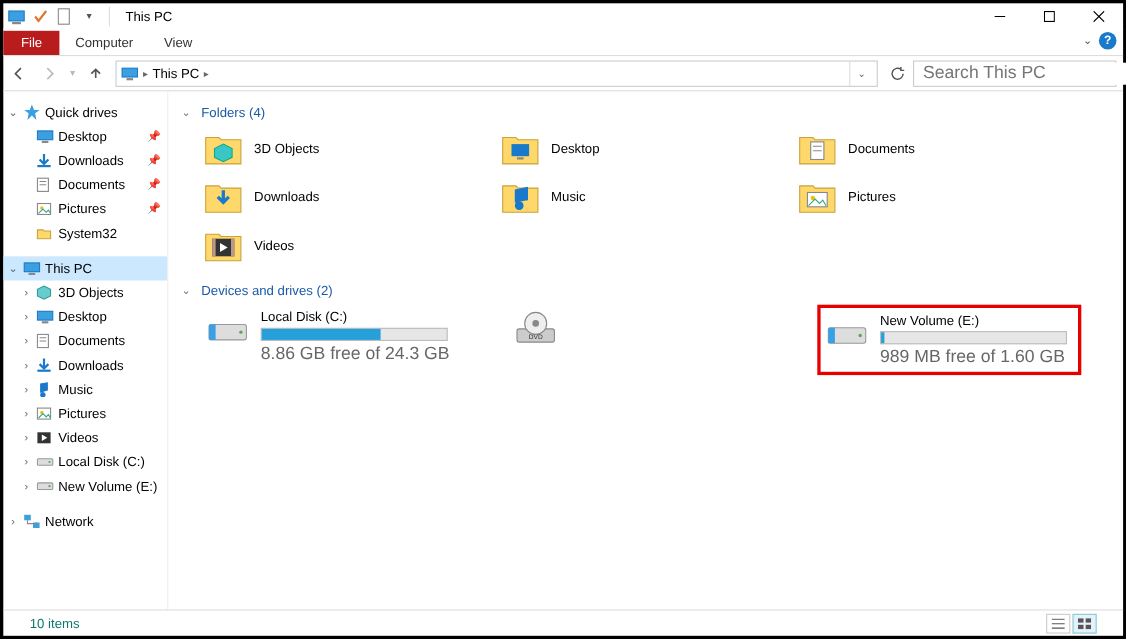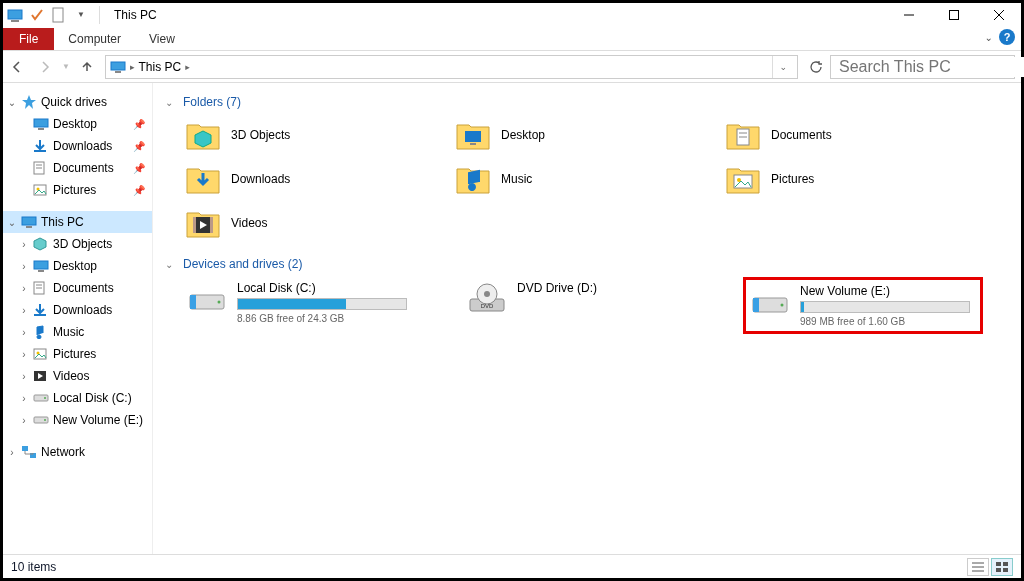--- a/index.html
+++ b/index.html
@@ -57,26 +57,26 @@
   .grid{display:flex;flex-wrap:wrap;gap:4px 40px;margin-left:18px;}
   .folder-item{width:230px;display:flex;align-items:center;gap:10px;padding:2px;height:40px}
   .folder-item .ficon{width:36px;height:36px;display:flex;align-items:center;justify-content:center;}
   .folder-item .label{font-size:12px}
 
   .drive-item{width:240px;display:flex;gap:10px;padding:4px}
   .drive-item .dicon{width:40px;height:40px;display:flex;align-items:center;justify-content:center;}
   .drive-meta{display:flex;flex-direction:column;gap:3px;flex:1}
   .bar{width:170px;height:12px;border:1px solid #bcbcbc;background:#e6e6e6;}
   .bar .fill{height:100%;background:#26a0da}
-  .sub{color:#666;font-size:10px}
+  .sub{color:#666;font-size:16px}
 
   .hl{border:3px solid #e60000}
 
   
-  .status{height:24px;border-top:1px solid #ddd;display:flex;align-items:center;padding:0 8px;color:#0f172a}
+  .status{height:24px;border-top:1px solid #ddd;display:flex;align-items:center;padding:0 24px;color:#0f766e}
   .view-toggles{margin-left:auto;display:flex;gap:2px}
   .vt{width:22px;height:18px;border:1px solid #ccc;display:flex;align-items:center;justify-content:center;color:#555;font-size:10px}
 
   
   svg{display:block}
 </style>
 </head>
 <body>
 
 <div id="frame">
@@ -244,20 +244,31 @@
                     <svg width="14" height="12">
                       <rect x="1" y="1" width="12" height="10" fill="#fff" stroke="#888"></rect>
                       <circle cx="5" cy="5" r="1.5" fill="#f0c000"></circle>
                       <path d="M2 10l4-4 3 3 2-2 2 3" stroke="#3a8" fill="none"></path>
                     </svg>
                   </span>
                   <span>Pictures</span>
                   <span class="pin">📌</span>
                 </div>
               </li>
+              <li>
+                <div class="node lvl1">
+                  <span class="tw"></span>
+                  <span class="ico">
+                    <svg width="14" height="12">
+                      <path d="M1 3h5l1 1h6v7H1z" fill="#ffd86b" stroke="#caa13a"></path>
+                    </svg>
+                  </span>
+                  <span>System32</span>
+                </div>
+              </li>
             </ul>
         </li>
         <li style="margin-top:10px">
           <div class="node selected">
             <span class="tw">⌄</span>
             <span class="ico">
               <svg width="16" height="14">
                   <rect x="1" y="2" width="14" height="8" fill="#3c9fe0" stroke="#1979ca"></rect>
                   <rect x="5" y="11" width="6" height="2" fill="#888"></rect>
                 </svg>
@@ -387,21 +398,21 @@
             </span>
             <span>Network</span>
           </div>
         </li>
       </ul>
     </div>
 
     <div class="content">
       <div class="group-h">
         <span class="caret">⌄</span>
-        <span>Folders (7)</span>
+        <span>Folders (4)</span>
       </div>
       <div class="grid" id="folders-grid">
           <div class="folder-item">
             <span class="ficon">
               <svg width="36" height="36" viewBox="0 0 36 36">
                 <path d="M2 8h12l2 2h18v22H2z" fill="#ffd86b" stroke="#caa13a"></path>
                 <path d="M18 14l8 4v8l-8 4-8-4v-8z" fill="#39c6c6" stroke="#1a8"></path>
               </svg>
             </span>
             <span class="label">3D Objects</span>
@@ -493,23 +504,20 @@
           </div>
           <div class="drive-item">
             <span class="dicon">
               <svg width="40" height="40">
                 <rect x="3" y="18" width="34" height="12" rx="2" fill="#ccc" stroke="#888"></rect>
                 <circle cx="20" cy="13" r="10" fill="#eee" stroke="#888"></circle>
                 <circle cx="20" cy="13" r="3" fill="#888"></circle>
                 <text x="20" y="27" font-size="6" text-anchor="middle" fill="#333">DVD</text>
               </svg>
             </span>
-            <div class="drive-meta">
-              <div>DVD Drive (D:)</div>
-            </div>
           </div>
           <div class="drive-item hl">
             <span class="dicon">
               <svg width="40" height="40">
                 <rect x="3" y="14" width="34" height="14" rx="2" fill="#ddd" stroke="#999"></rect>
                 <rect x="3" y="14" width="6" height="14" fill="#39a0e5"></rect>
                 <circle cx="32" cy="21" r="1.5" fill="#5a5"></circle>
               </svg>
             </span>
             <div class="drive-meta">

